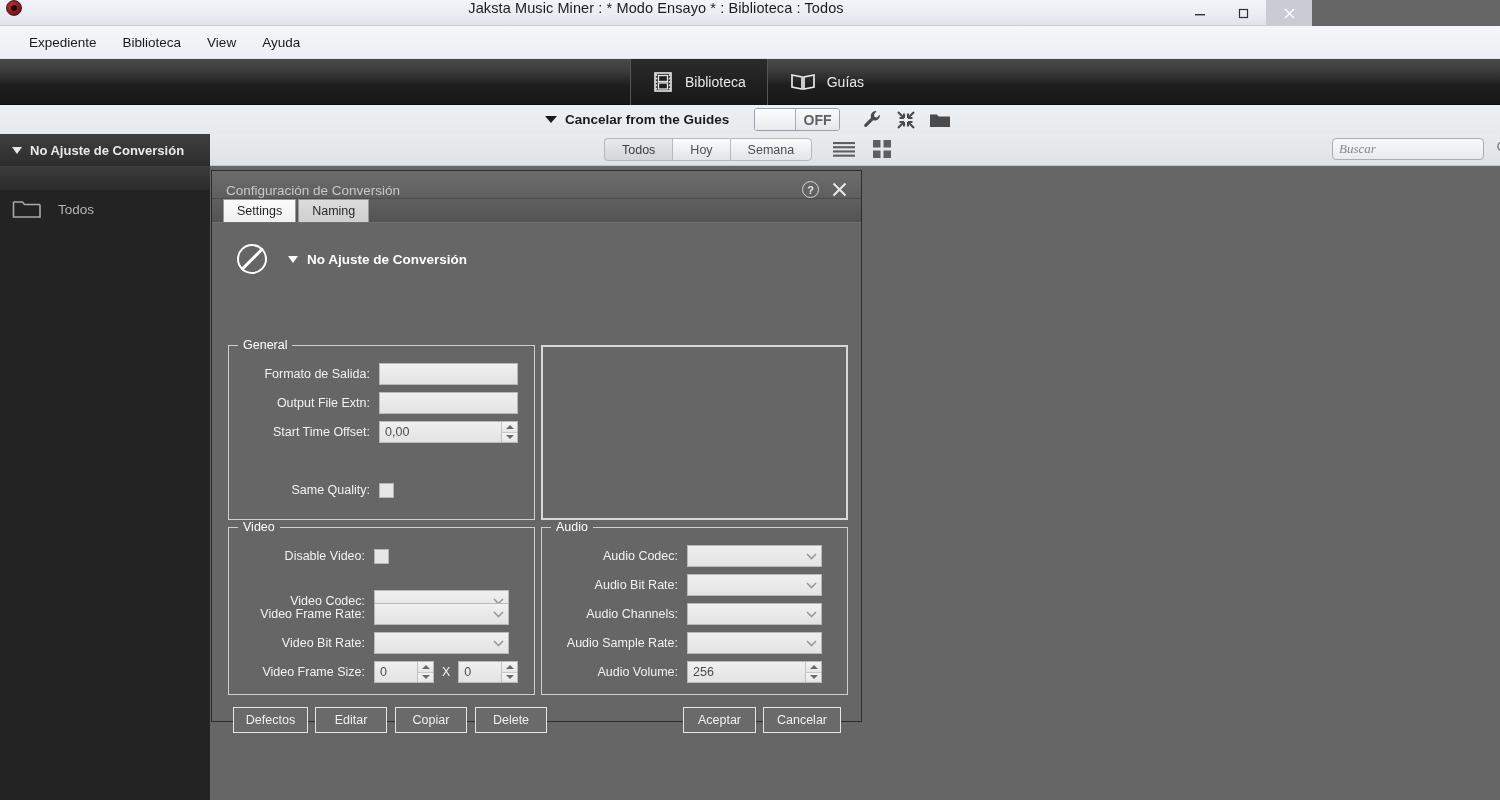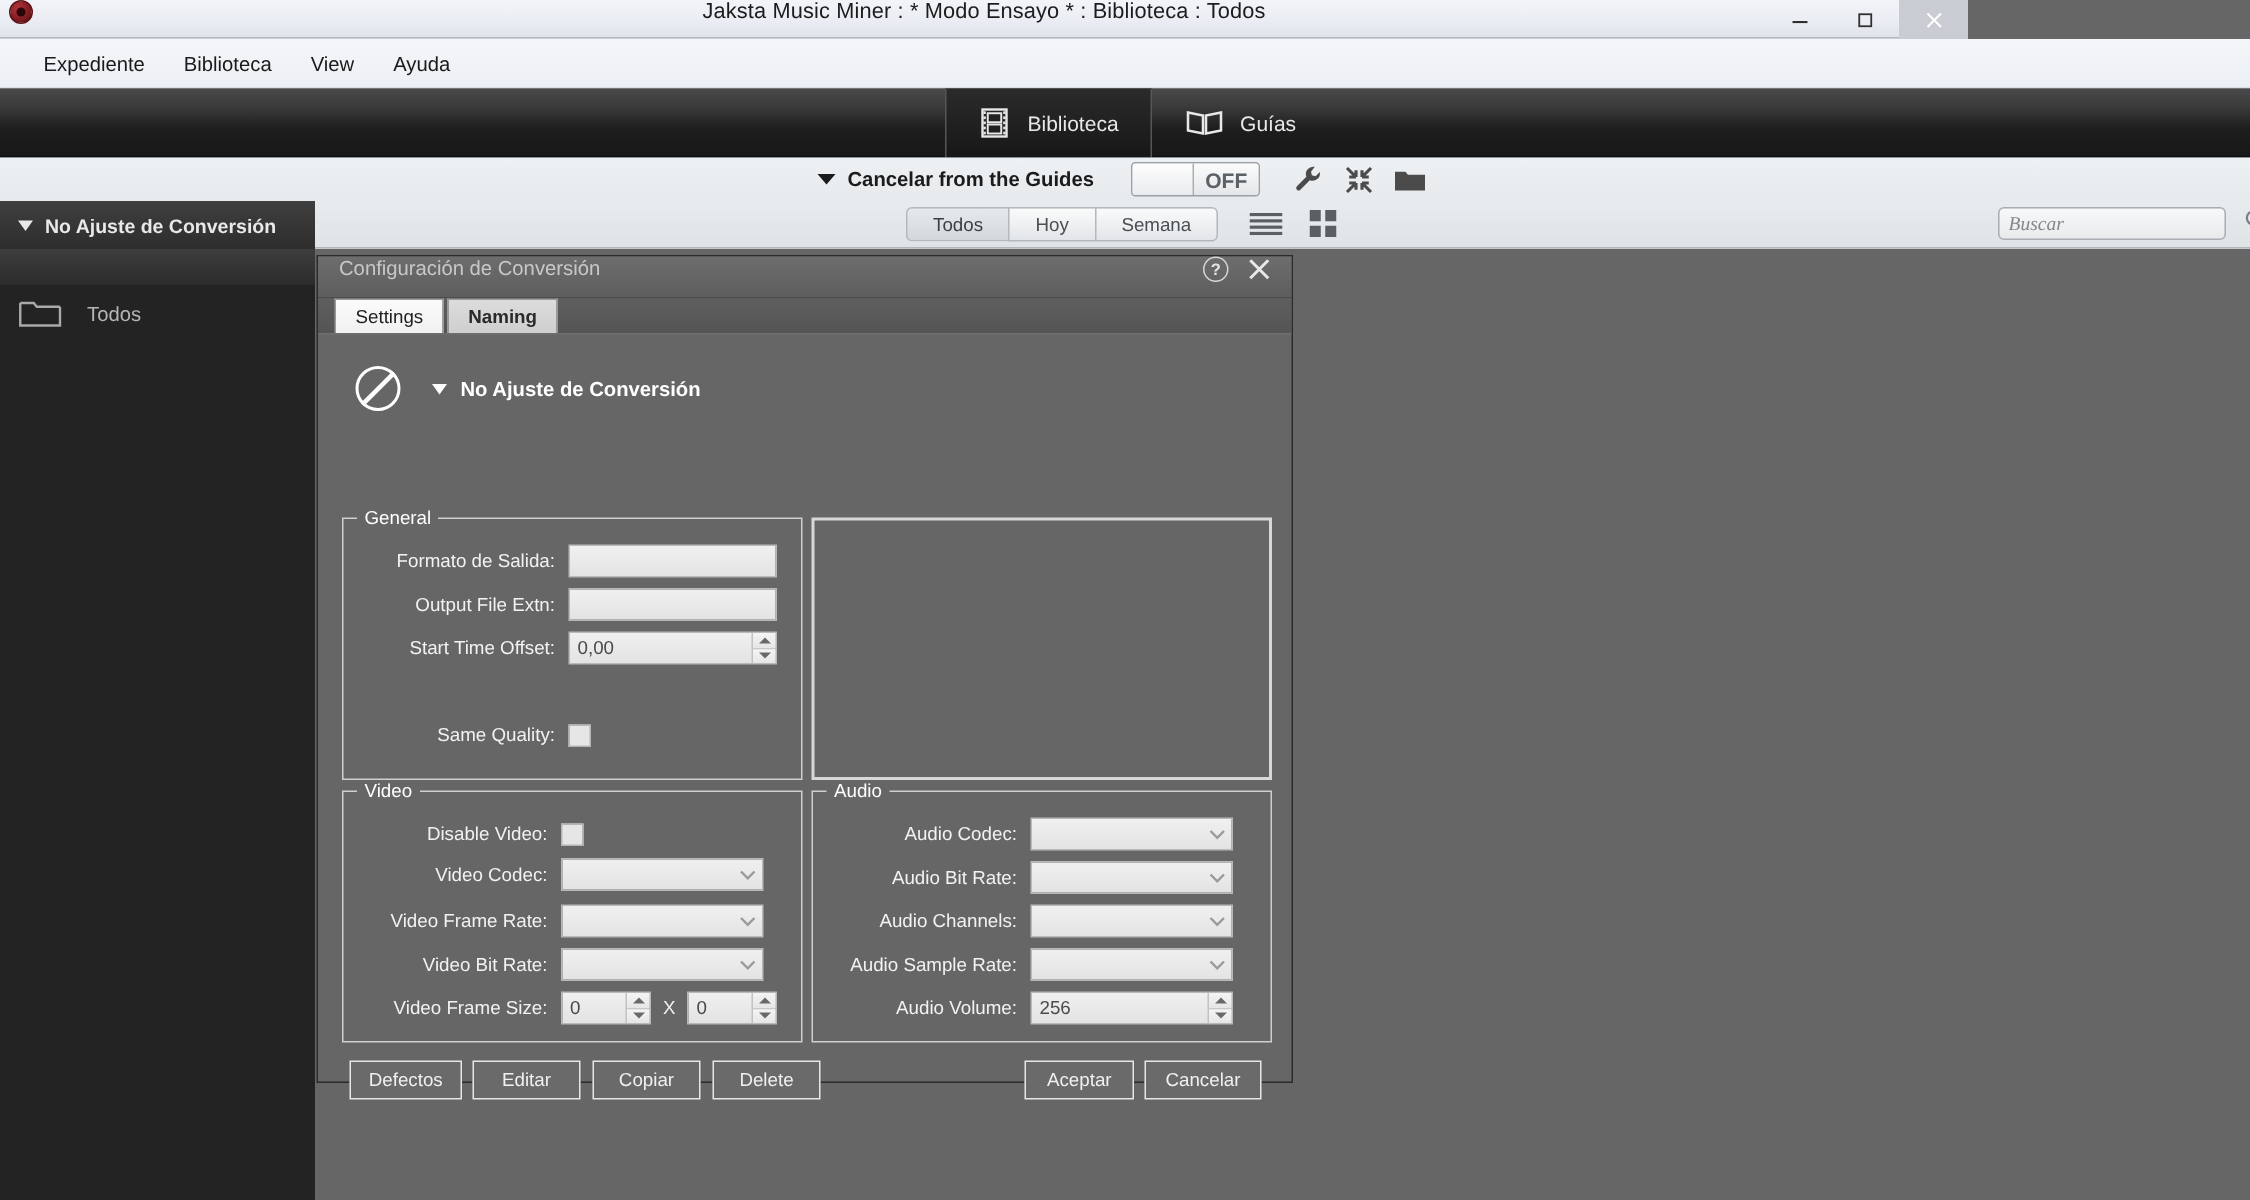--- a/index.html
+++ b/index.html
@@ -166,21 +166,21 @@
     background: #666666;
   }
 
   
   .dialog {
     position: absolute; left: 211px; top: 170px; width: 651px; height: 552px;
     background: #666666; border: 1px solid #2b2b2b;
   }
   .dlg-title {
     height: 28px; background: linear-gradient(to bottom, #6d6d6d 0%, #5e5e5e 100%);
-    display: flex; align-items: flex-start; padding: 0 8px 0 14px;
+    display: flex; align-items: flex-end; padding: 0 8px 0 14px;
     border-bottom: 1px solid #4b4b4b;
   }
   .dlg-title-text { flex: 1; font-size: 13.5px; color: #c8c8c8; }
   .dlg-help {
     width: 17px; height: 17px; border-radius: 50%;
     border: 1.4px solid #d6d6d6; color: #e4e4e4;
     font-size: 11px; font-weight: bold; display: flex; align-items: center; justify-content: center;
     margin-right: 12px;
   }
   .dlg-close { color: #e8e8e8; display: flex; align-items: center; margin-right: 5px; }
@@ -189,21 +189,21 @@
     height: 24px; background: linear-gradient(to bottom, #5f5f5f, #545454);
     display: flex; align-items: flex-end; padding-left: 11px;
     border-bottom: 1px solid #6f6f6f;
   }
   .tab {
     height: 23px; padding: 0 13px; display: flex; align-items: center;
     font-size: 12.5px; color: #1f1f1f;
     background: linear-gradient(to bottom, #fbfbfb, #f1f1f1);
     border: 1px solid #9a9a9a; border-bottom: none; margin-right: 2px;
   }
-  .tab.inactive { background: linear-gradient(to bottom, #dcdcdc, #cfcfcf); color: #2a2a2a; font-weight: bold; }
+  .tab.inactive { background: linear-gradient(to bottom, #dcdcdc, #cfcfcf); color: #2a2a2a; }
 
   .dlg-body { position: relative; padding: 0; height: 498px; }
 
   .profile-row {
     position: absolute; left: 25px; top: 21px; display: flex; align-items: center; gap: 21px;
   }
   .no-sign {
     width: 30px; height: 30px; border-radius: 50%;
     border: 2.6px solid #ffffff; position: relative;
   }
@@ -504,21 +504,21 @@
       </div>
 
       <div class="group" id="grp-video">
         <span class="group-title">Video</span>
 
         <div class="field-row" style="left:0; top:17px; width:290px;">
           <span class="field-label" style="width:145px;">Disable Video:</span>
           <span class="chk"></span>
         </div>
 
-        <div class="field-row" style="left:0; top:44px; width:290px;">
+        <div class="field-row" style="left:0; top:62px; width:290px;">
           <span class="field-label" style="width:145px;">Video Codec:</span>
           <span class="ctrl combo">
             <span></span>
             <span class="combo-arrow">
               <svg width="11" height="7" viewBox="0 0 11 7">
                   <path d="M1 1 L5.5 5.6 L10 1" stroke="#9a9a9a" stroke-width="1.6" fill="none"></path>
                 </svg>
             </span>
           </span>
         </div>

